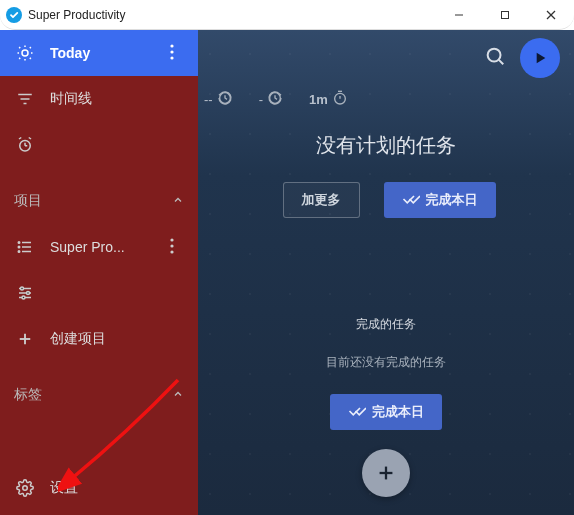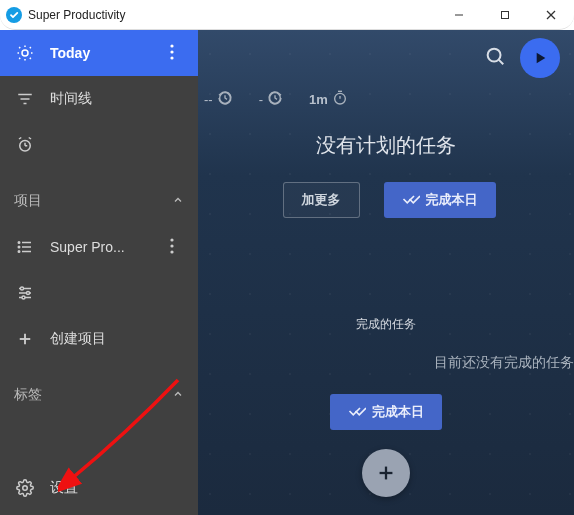--- a/index.html
+++ b/index.html
@@ -4,21 +4,21 @@
 <style>
 * { box-sizing: border-box; margin: 0; padding: 0; }
 body { font-family: -apple-system, BlinkMacSystemFont, "Segoe UI", Arial, sans-serif; background: #0d1117; color: #e6e6e6; overflow: hidden; }
 .window { width: 574px; height: 515px; display: flex; flex-direction: column; background: #fff; }
 .titlebar { height: 30px; background: #fff; color: #000; display: flex; align-items: center; border-bottom: 1px solid #ddd; border-radius: 15px; }
 .titlebar-icon { width: 16px; height: 16px; margin: 0 6px; }
 .titlebar-text { font-size: 12px; color: #222; flex: 0 0 auto; }
 .titlebar-spacer { flex: 1; }
 .win-btn { width: 46px; height: 30px; display: flex; align-items: center; justify-content: center; color: #222; font-size: 10px; }
 .app { flex: 1; display: flex; background: #202124; position: relative; overflow: hidden; }
-.sidebar { width: 198px; background: #404040; display: flex; flex-direction: column; color: #ddd; font-size: 14px; padding-bottom: 0; }
+.sidebar { width: 198px; background: #7f1d1d; display: flex; flex-direction: column; color: #ddd; font-size: 14px; padding-bottom: 0; }
 .side-item { display: flex; align-items: center; height: 46px; padding: 0 14px; cursor: pointer; }
 .side-item.active { background: #3b6cf0; color: #fff; }
 .side-item .icon { width: 22px; display: flex; justify-content: center; margin-right: 14px; }
 .side-item .label { flex: 1; white-space: nowrap; overflow: hidden; text-overflow: ellipsis; }
 .side-item .menu { width: 14px; }
 .side-section { display: flex; align-items: center; height: 46px; padding: 0 14px; color: #bbb; font-size: 14px; cursor: pointer; margin-top: 10px; }
 .side-section .label { flex: 1; }
 .side-section .chev { width: 12px; }
 .side-spacer { flex: 1; }
 .side-bottom { display: flex; align-items: center; height: 54px; padding: 0 14px; }
@@ -28,21 +28,21 @@
 .play-btn { width: 40px; height: 40px; border-radius: 50%; background: #3b6cf0; display: flex; align-items: center; justify-content: center; }
 .statsrow { position: absolute; top: 60px; left: 0; right: 0; display: flex; align-items: center; gap: 26px; padding-left: 6px; color: #b7c0cc; font-size: 13px; }
 .statsrow .stat { display: flex; align-items: center; gap: 4px; }
 .headline { position: absolute; top: 102px; left: 0; right: 0; text-align: center; font-size: 20px; color: #e2e6ec; }
 .btnrow { position: absolute; top: 152px; left: 0; right: 0; display: flex; gap: 24px; justify-content: center; padding-left: 6px; }
 .btn { height: 36px; padding: 0 18px; display: flex; align-items: center; border-radius: 3px; font-size: 13px; font-weight: 700; }
 .btn.ghost { border: 1px solid rgba(255,255,255,0.28); color: #cfd6de; background: rgba(255,255,255,0.03); }
 .btn.primary { background: #4466c8; color: #eaeefb; }
 .btn.primary .iconmini { margin-right: 6px; }
 .section-title { position: absolute; top: 286px; left: 0; right: 0; text-align: center; font-size: 12px; color: #d8dce2; font-family: Liberation Mono, monospace; }
-.subtext { position: absolute; top: 324px; left: 0; right: 0; text-align: right; font-size: 14px; color: #aab3be; }
+.subtext { position: absolute; top: 324px; left: 0; right: 0; text-align: center; font-size: 12px; color: #aab3be; }
 .btnrow2 { position: absolute; top: 364px; left: 0; right: 0; display: flex; justify-content: center; }
 .fab { position: absolute; bottom: 18px; left: 50%; transform: translateX(-50%); width: 48px; height: 48px; border-radius: 50%; background: #9aa3b2; display: flex; align-items: center; justify-content: center; box-shadow: 0 2px 6px rgba(0,0,0,0.3); }
 .arrow-anno { position: absolute; pointer-events: none; }
 </style>
 </head>
 <body>
 
 <div class="window">
   <div class="titlebar">
     <div class="titlebar-icon">

